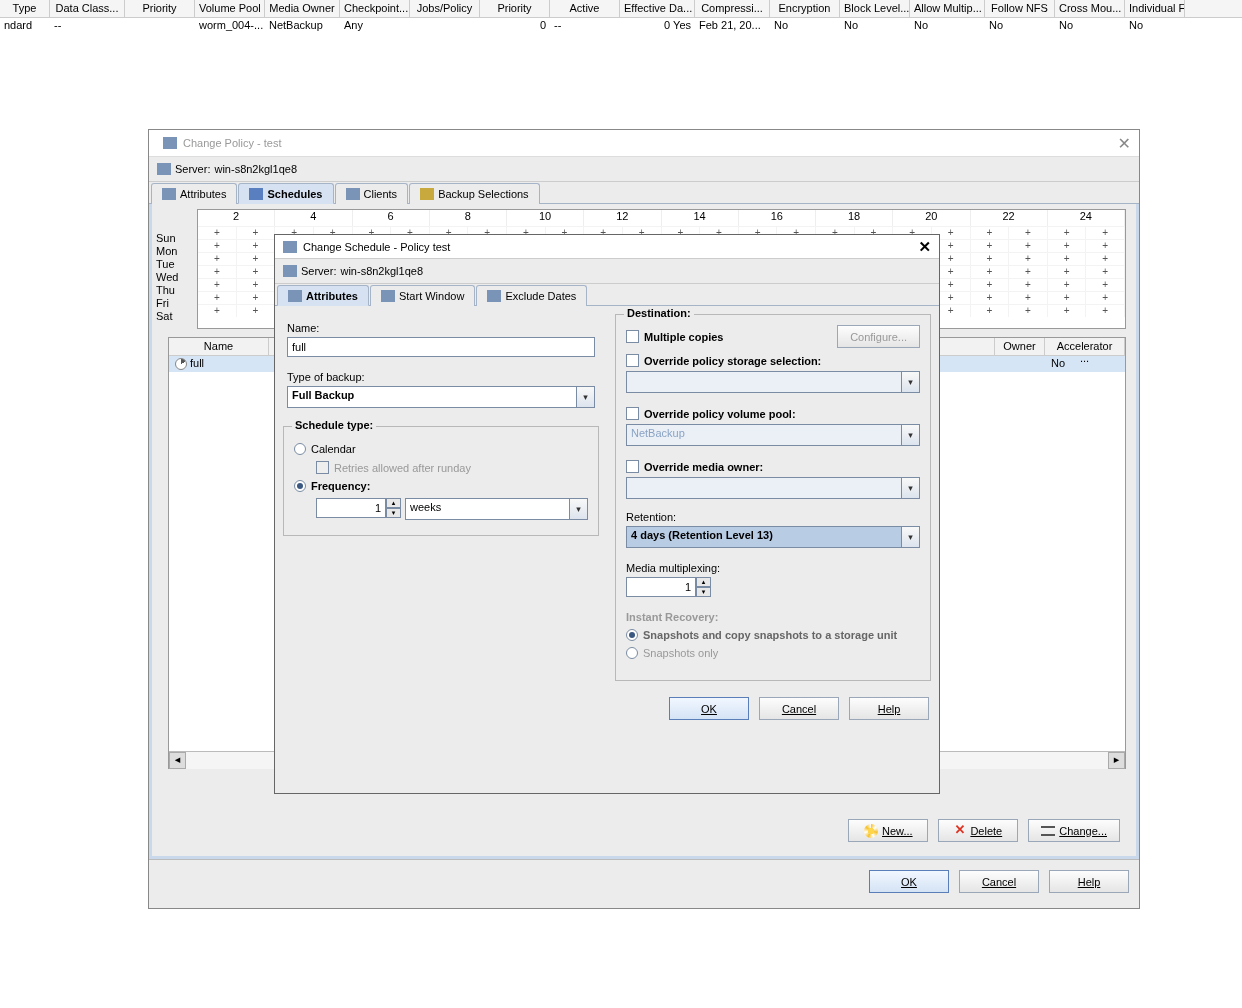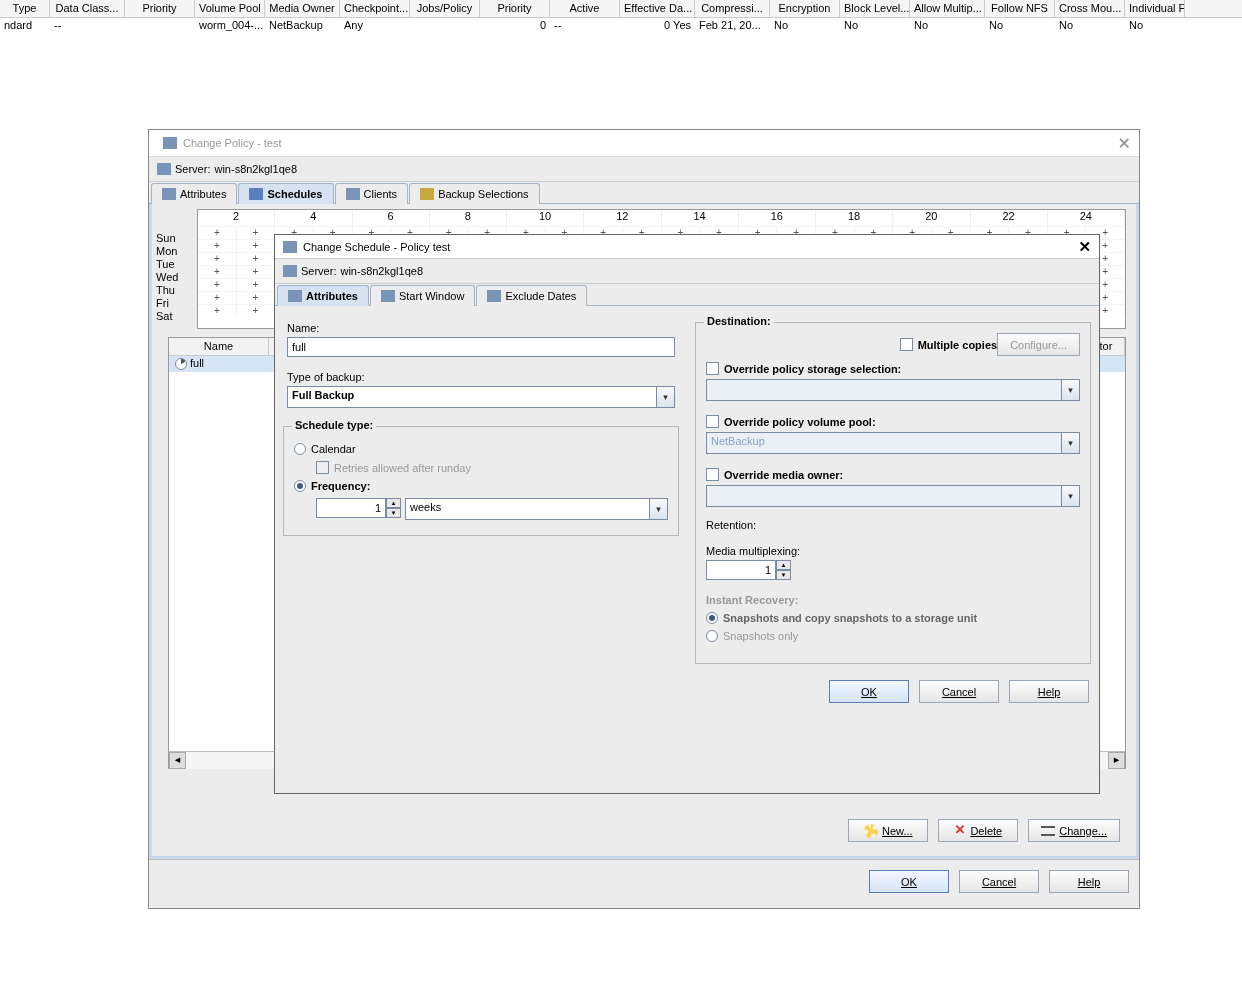--- a/index.html
+++ b/index.html
@@ -35,26 +35,26 @@
 .sl-header>div{border-right:1px solid #ccc;padding:2px 6px;text-align:center}
 .sl-row{display:flex;background:#d6e5f5;height:16px}
 .sl-row>div{padding:1px 6px}
 .scroll-strip{position:absolute;bottom:0;left:0;right:0;height:17px;background:#e8e8e8;border-top:1px solid #bbb;display:flex;align-items:center}
 .scroll-strip .sbtn{width:17px;height:17px;background:#ddd;border:1px solid #aaa;text-align:center;line-height:13px}
 .scroll-strip .track{flex:1;height:17px;background:#f5f5f5;position:relative}
 .button-row{display:flex;justify-content:flex-end;gap:10px;padding:10px}
 .btn{min-width:80px;height:23px;background:linear-gradient(#fdfdfd,#e5e5e5);border:1px solid #9aa7b8;display:flex;align-items:center;justify-content:center;gap:4px;padding:0 12px}
 .btn.default{border:1px solid #5a7fb8;background:linear-gradient(#f2f7ff,#d4e3f5)}
 .btn u{text-decoration:underline}
-.inner-dialog{position:absolute;left:274px;top:234px;width:826px;height:560px;background:#ececec;border:1px solid #666;box-shadow:none}
+.inner-dialog{position:absolute;left:274px;top:234px;width:666px;height:560px;background:#ececec;border:1px solid #666;box-shadow:none}
 .inner-title{height:24px;background:#fff;display:flex;align-items:center;padding:0 8px;color:#000;border-bottom:1px solid #ccc}
 .inner-title .close-x{margin-left:auto;font-size:15px;font-weight:bold;color:#000}
 .inner-body{padding:8px 8px 4px 8px;display:flex;gap:16px}
 .panel-col{flex:1}
-.fieldset{border:1px solid #b8b8b8;padding:10px 10px 15px 10px;margin-top:8px;position:relative}
+.fieldset{border:1px solid #b8b8b8;padding:10px 10px 15px 10px;position:relative}
 .fld-legend{position:absolute;top:-8px;left:8px;background:#ececec;padding:0 3px;font-weight:bold;color:#000}
 .lbl{font-weight:normal;color:#000;display:block;margin-bottom:3px}
 .txt-input{width:100%;height:20px;border:1px solid #7a8ca3;background:#fff;padding:0 4px}
 .combo{display:flex;width:100%;height:22px}
 .combo-txt{flex:1;border:1px solid #7a8ca3;background:#fff;padding:2px 4px}
 .combo-txt.disabled{color:#8aa3c4;background:#ebf0f7}
 .combo-txt.sel{background:#b8cce4;color:#000;font-weight:bold}
 .combo-btn{width:18px;border:1px solid #7a8ca3;border-left:none;background:linear-gradient(#f8f8f8,#dde4ee);display:flex;align-items:center;justify-content:center}
 .combo-btn::after{content:"▾";font-size:9px;color:#333}
 .chk{display:flex;align-items:center;gap:5px;margin:4px 0}
@@ -479,21 +479,21 @@
             <div class="combo-txt">weeks</div>
             <div class="combo-btn"></div>
           </div>
         </div>
       </div>
     </div>
 
     <div class="panel-col">
       <div class="fieldset">
         <span class="fld-legend">Destination:</span>
-        <div style="display:flex;align-items:center;justify-content:flex-end">
+        <div style="display:flex;align-items:center;justify-content:space-between">
           <div class="chk">
               <span class="chk-box"></span>
               <b>Multiple copies</b>
             </div>
           <div class="btn" style="min-width:70px;color:#999">
               <span>Configure...</span>
             </div>
         </div>
         <div class="chk" style="margin-top:6px">
             <span class="chk-box"></span>
@@ -515,20 +515,24 @@
             <span class="chk-box"></span>
             <b>Override media owner:</b>
           </div>
         <div class="combo">
             <div class="combo-txt disabled"></div>
             <div class="combo-btn"></div>
           </div>
         <div style="margin-top:12px">
             <span class="lbl">Retention:</span>
           </div>
+        <div class="combo">
+            <div class="combo-txt sel">4 days (Retention Level 13)</div>
+            <div class="combo-btn"></div>
+          </div>
         <div style="margin-top:14px">
             <span class="lbl">Media multiplexing:</span>
           </div>
         <div class="spinner" style="width:85px">
           <input class="spin-input" value="1" style="">
           <div class="spin-btns">
               <div>▴</div>
               <div>▾</div>
             </div>
         </div>

